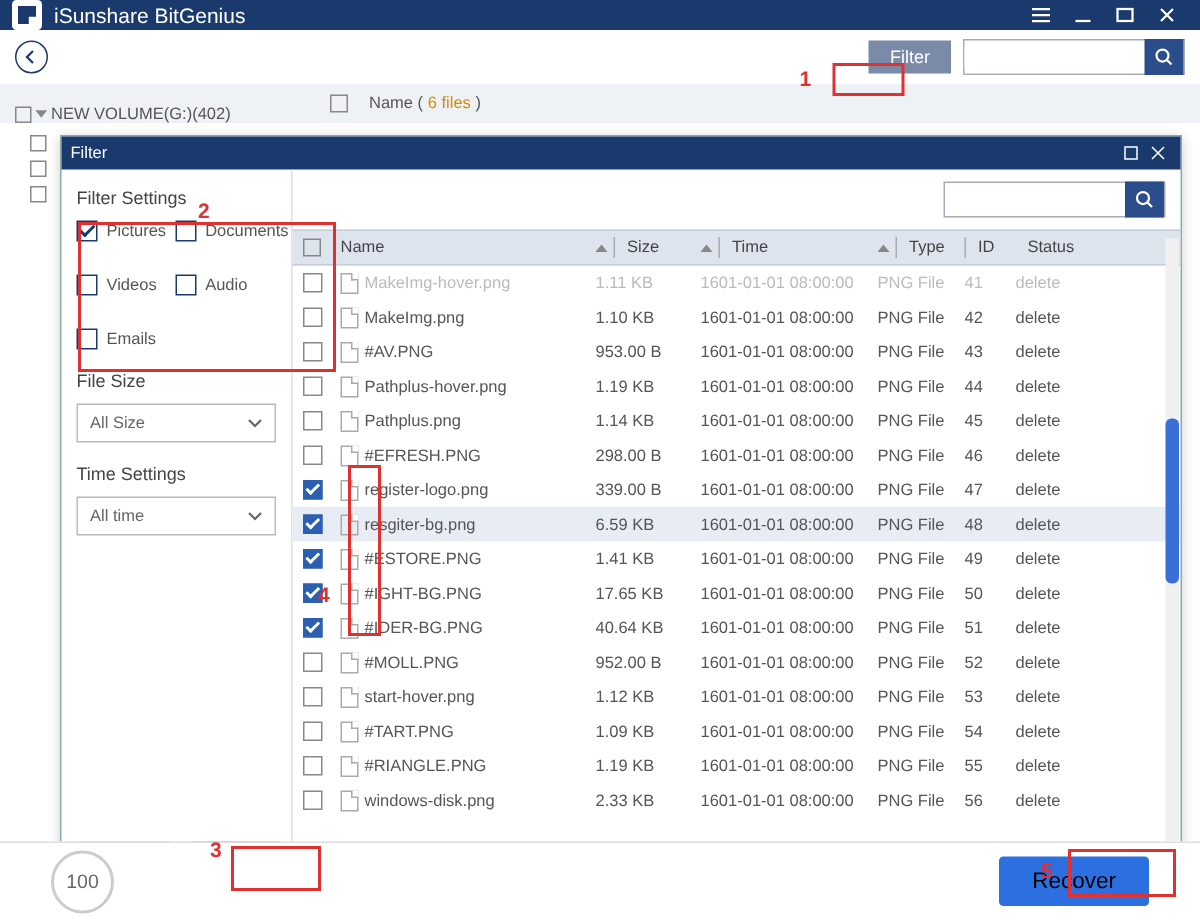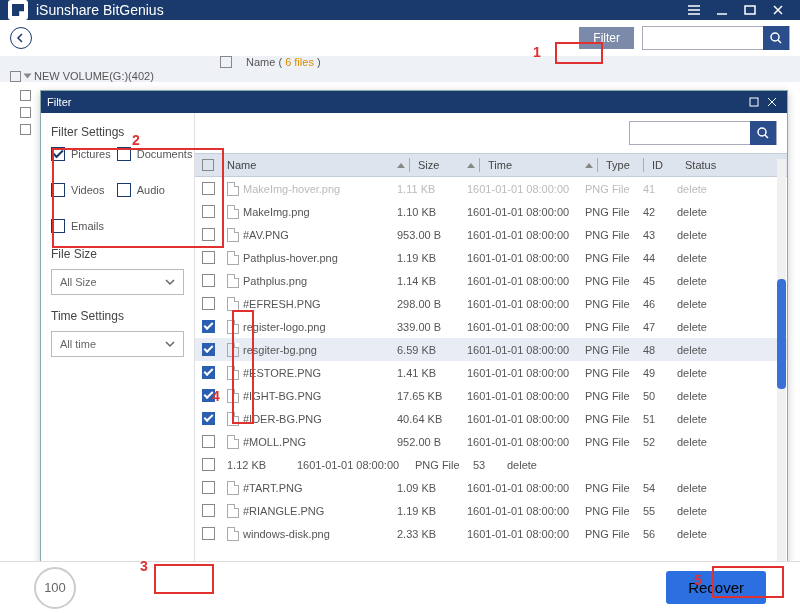--- a/index.html
+++ b/index.html
@@ -17,21 +17,21 @@
 
 .toolbar { height: 36px; display: flex; align-items: center; padding: 0 10px; gap: 8px; }
 .backbtn { width: 22px; height: 22px; border: 1.5px solid #1a3a6e; border-radius: 50%; display: flex; align-items: center; justify-content: center; color:#1a3a6e; }
 .toolbar .spacer { flex: 1; }
 .filter-btn { background: #7a8aa8; color: #fff; border: none; padding: 4px 14px; font-size: 12px; }
 .searchbox { display: flex; align-items: center; border: 1px solid #aab; height: 24px; }
 .searchbox input { border: none; outline: none; width: 120px; padding: 0 6px; font-size: 12px; }
 .searchbox .sbtn { width: 26px; height: 24px; background: #2b4d8c; display: flex; align-items: center; justify-content: center; }
 
 
-.colheader { height: 26px; background: #eef1f6; display: flex; padding-left: 10px; color: #555; font-size: 11px; }
+.colheader { height: 26px; background: #eef1f6; display: flex; align-items: center; padding-left: 10px; color: #555; font-size: 11px; }
 .tree-row { position:absolute; left:10px; top:70px; font-size:11px; color:#555; display:flex; align-items:center; gap:4px; }
 .tree-cb { width:11px; height:11px; border:1px solid #888; }
 .tree-tri { width:0;height:0;border-top:4px solid transparent;border-bottom:4px solid transparent;border-left:5px solid #888; transform:rotate(90deg);}
 .tree-stubs { position:absolute; left:20px; top:90px; display:flex; flex-direction:column; gap:6px; }
 .tree-stubs div { width:11px; height:11px; border:1px solid #888; }
 
 
 .modal { position: absolute; left: 40px; top: 90px; width: 748px; height: 510px; background: #fff; border: 1px solid #8aa; box-shadow: 0 2px 8px rgba(0,0,0,.2); display:flex; flex-direction:column; }
 .modal-title { height: 22px; background: #1a3a6e; color: #fff; display: flex; align-items: center; padding: 0 6px; font-size: 11px; }
 .modal-title .spacer { flex:1; }
@@ -426,20 +426,24 @@
             <div class="c c-size">952.00 B</div>
             <div class="c c-time">1601-01-01 08:00:00</div>
             <div class="c c-type">PNG File</div>
             <div class="c c-id">52</div>
             <div class="c c-status">delete</div>
           </div>
           <div class="row">
             <div class="c c-cb">
               <div class="cb2"></div>
             </div>
+            <div class="c c-name">
+              <div class="fileicon"></div>
+              <span>start-hover.png</span>
+            </div>
             <div class="c c-size">1.12 KB</div>
             <div class="c c-time">1601-01-01 08:00:00</div>
             <div class="c c-type">PNG File</div>
             <div class="c c-id">53</div>
             <div class="c c-status">delete</div>
           </div>
           <div class="row">
             <div class="c c-cb">
               <div class="cb2"></div>
             </div>

